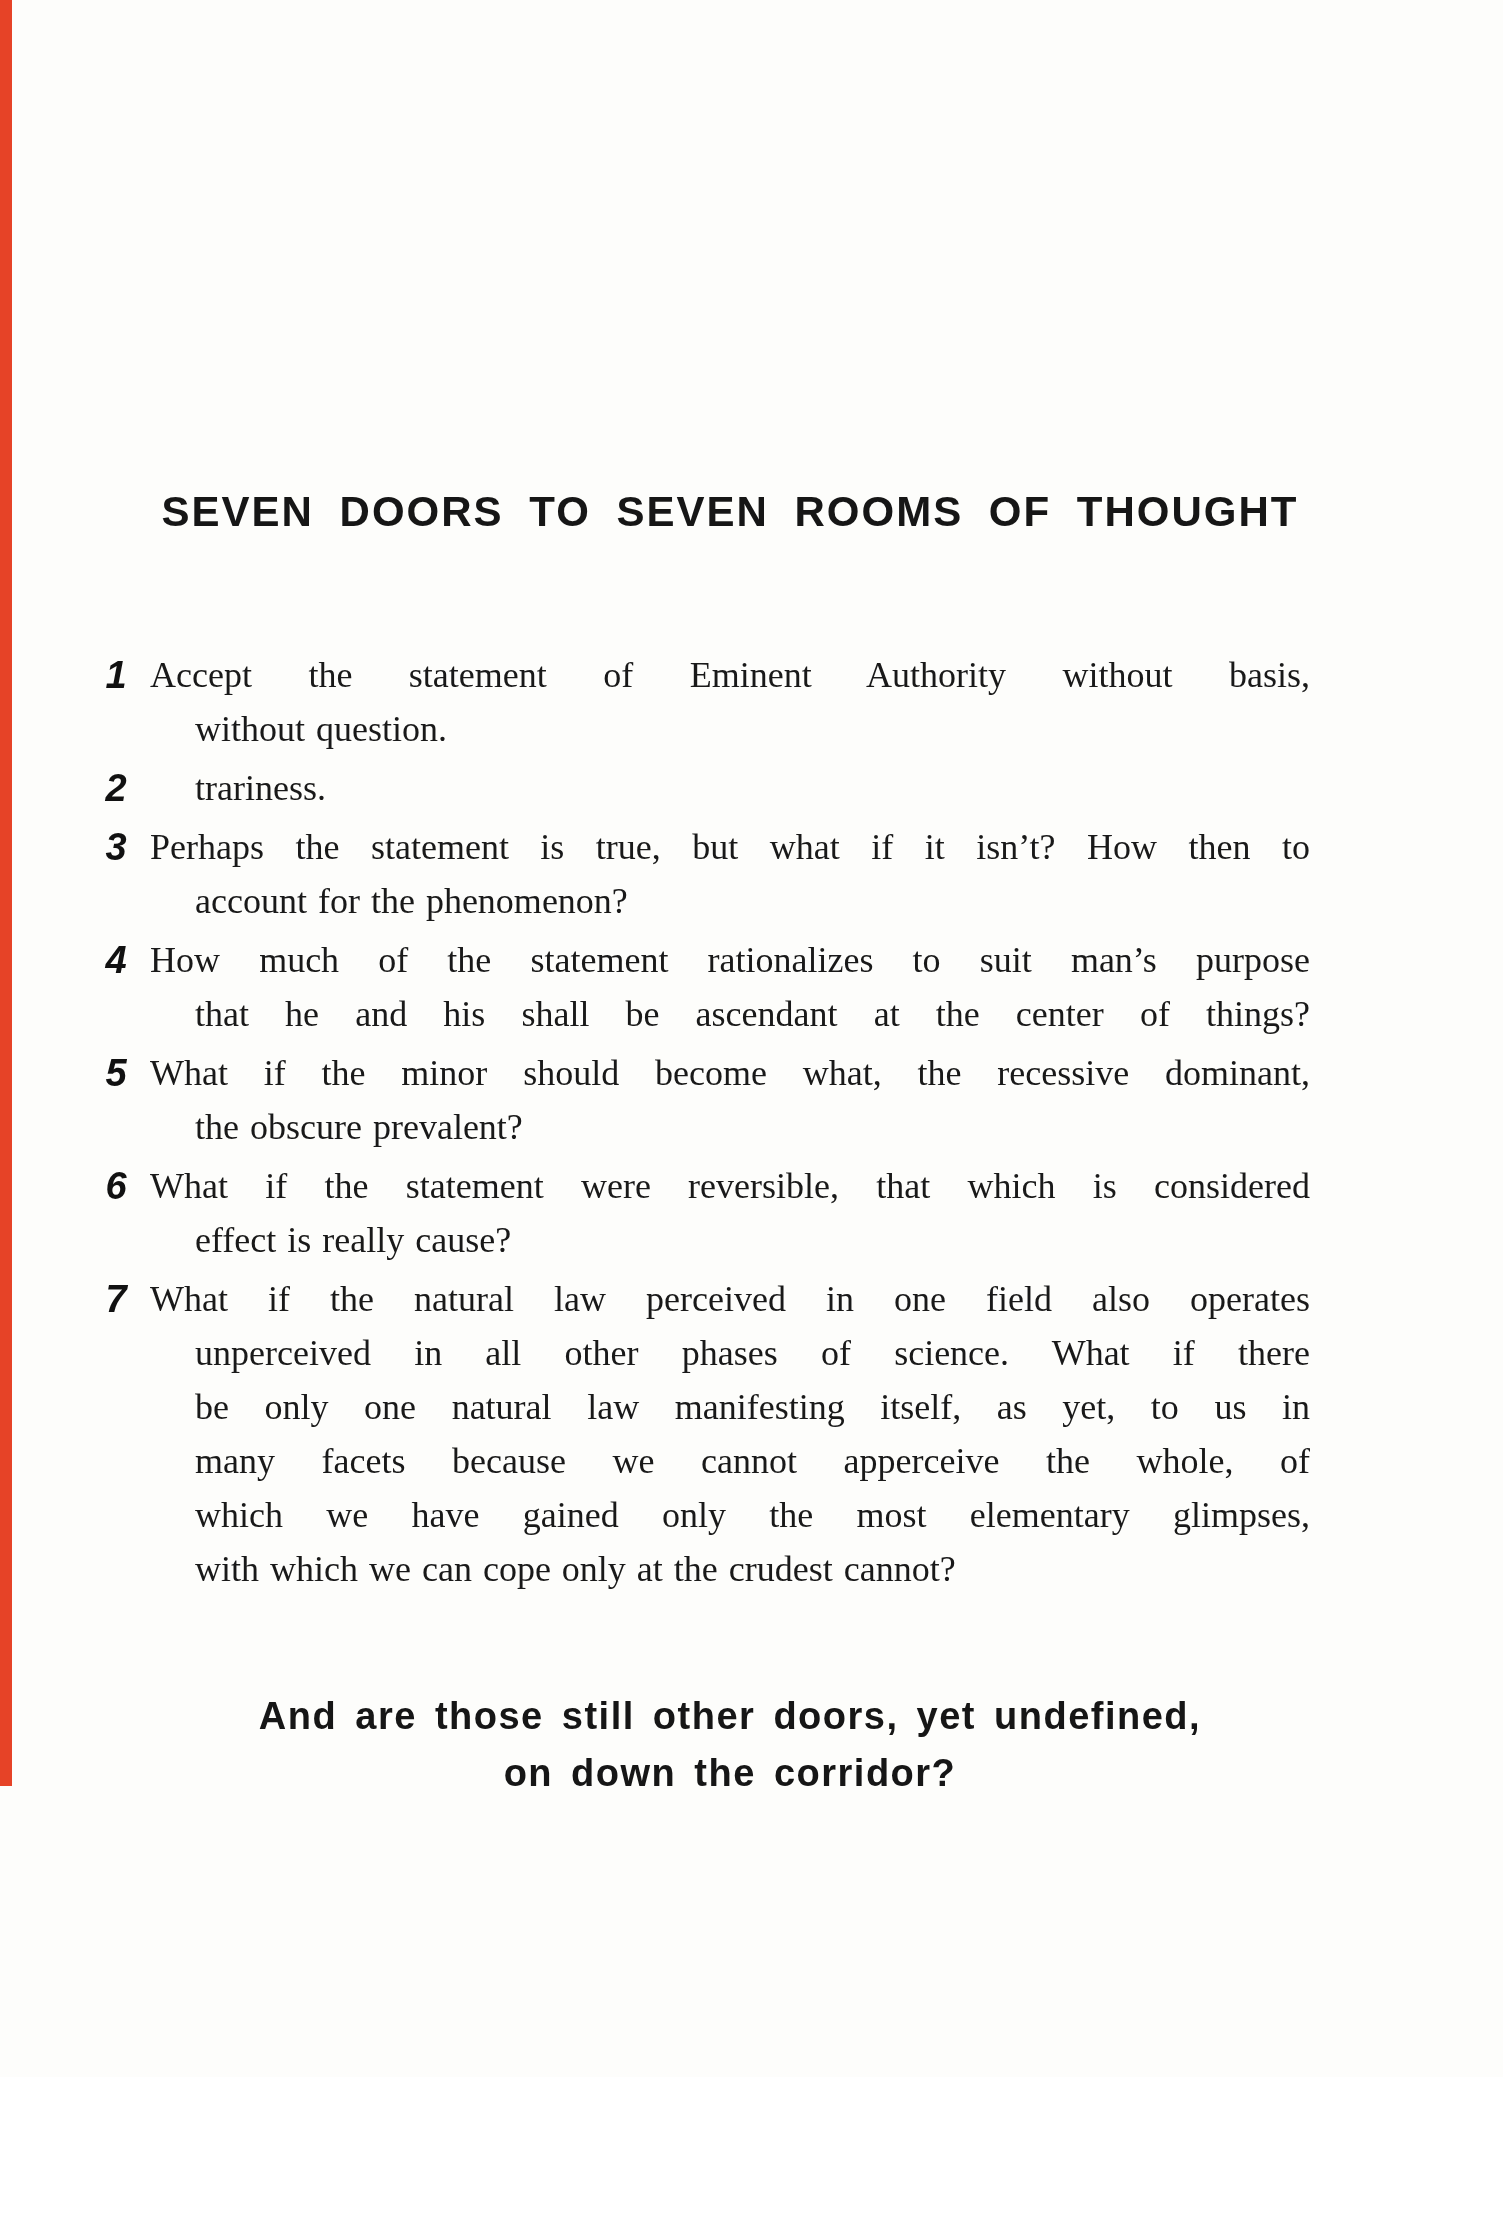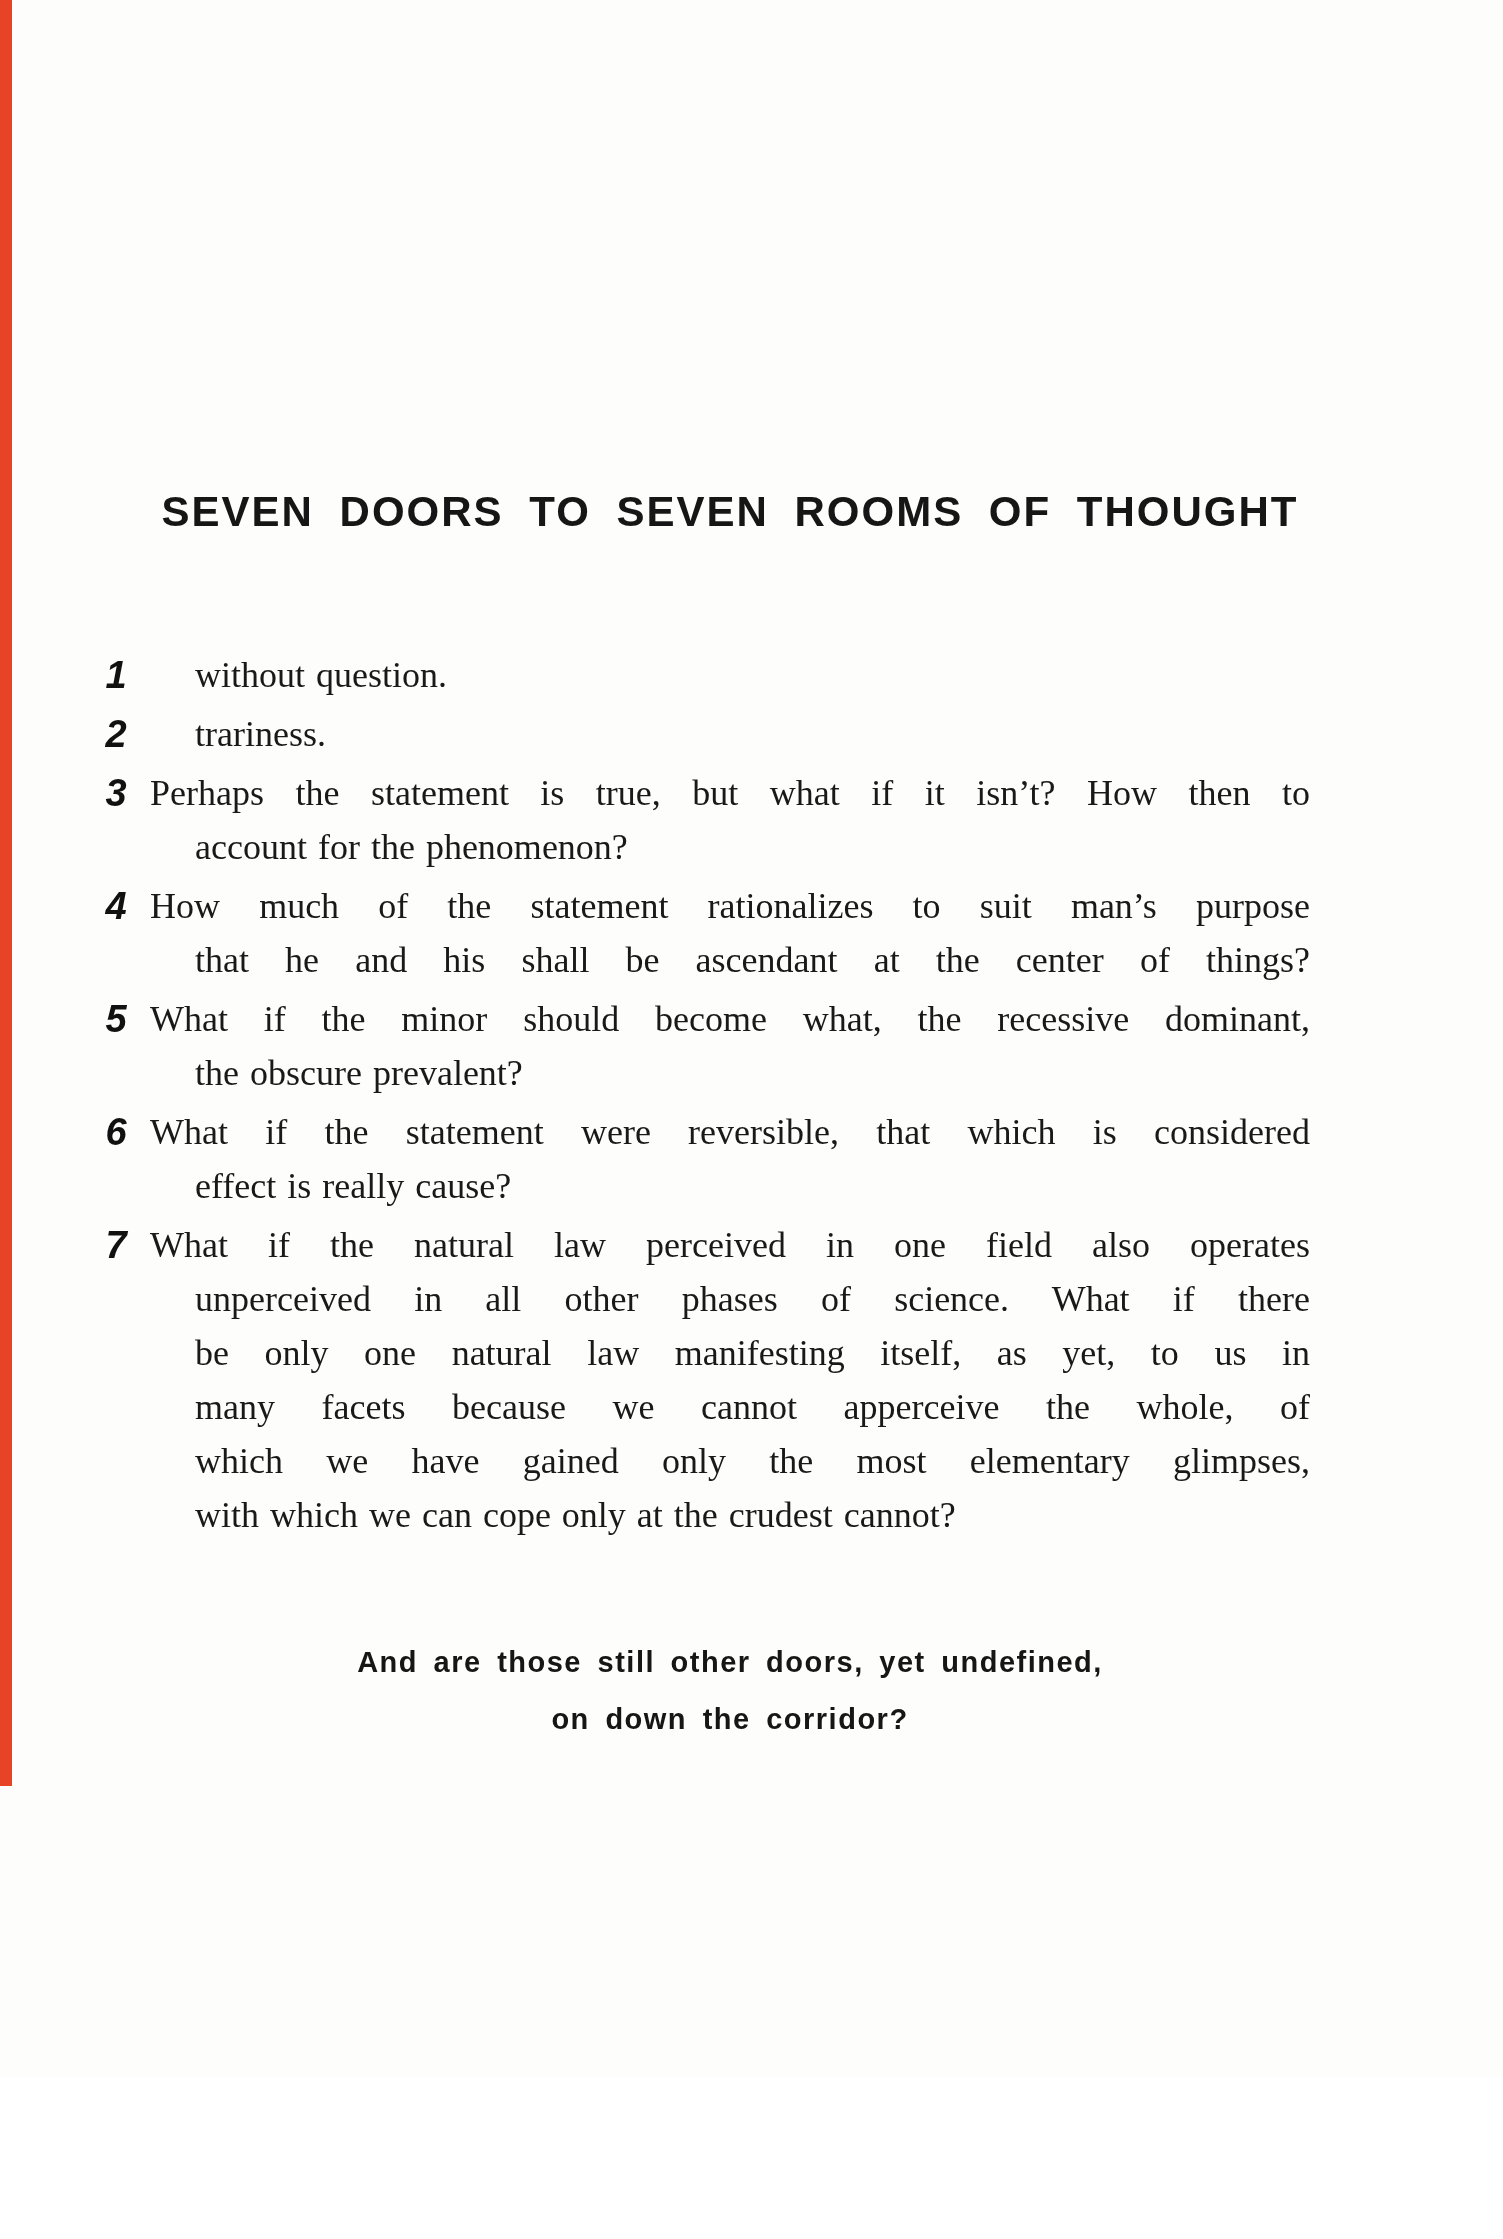--- a/index.html
+++ b/index.html
@@ -63,41 +63,42 @@
     word-spacing: 2px;
     white-space: normal;
   }
   .line.jl { text-align: justify; text-align-last: justify; }
   .line.cont { padding-left: 45px; }
   .closing {
     margin-top: 92px;
     text-align: center;
     font-family: "Liberation Sans", sans-serif;
     font-weight: 700;
-    font-size: 29px;
+    font-size: 38px;
     line-height: 57px;
     letter-spacing: 1.5px;
     word-spacing: 6px;
     color: #161616;
   }
 </style>
 </head>
 <body>
 
 <div class="page">
   <div class="edge-stripe"></div>
 
   <div class="content">
 
     <div class="title">SEVEN DOORS TO SEVEN ROOMS OF THOUGHT</div>
 
     <div class="list">
 
       <div class="item">
         <span class="num">1</span>
+        <div class="line jl">Accept the statement of Eminent Authority without basis,</div>
         <div class="line cont">without question.</div>
       </div>
 
       <div class="item">
         <span class="num">2</span>
         <div class="line cont">trariness.</div>
       </div>
 
       <div class="item">
         <span class="num">3</span>

